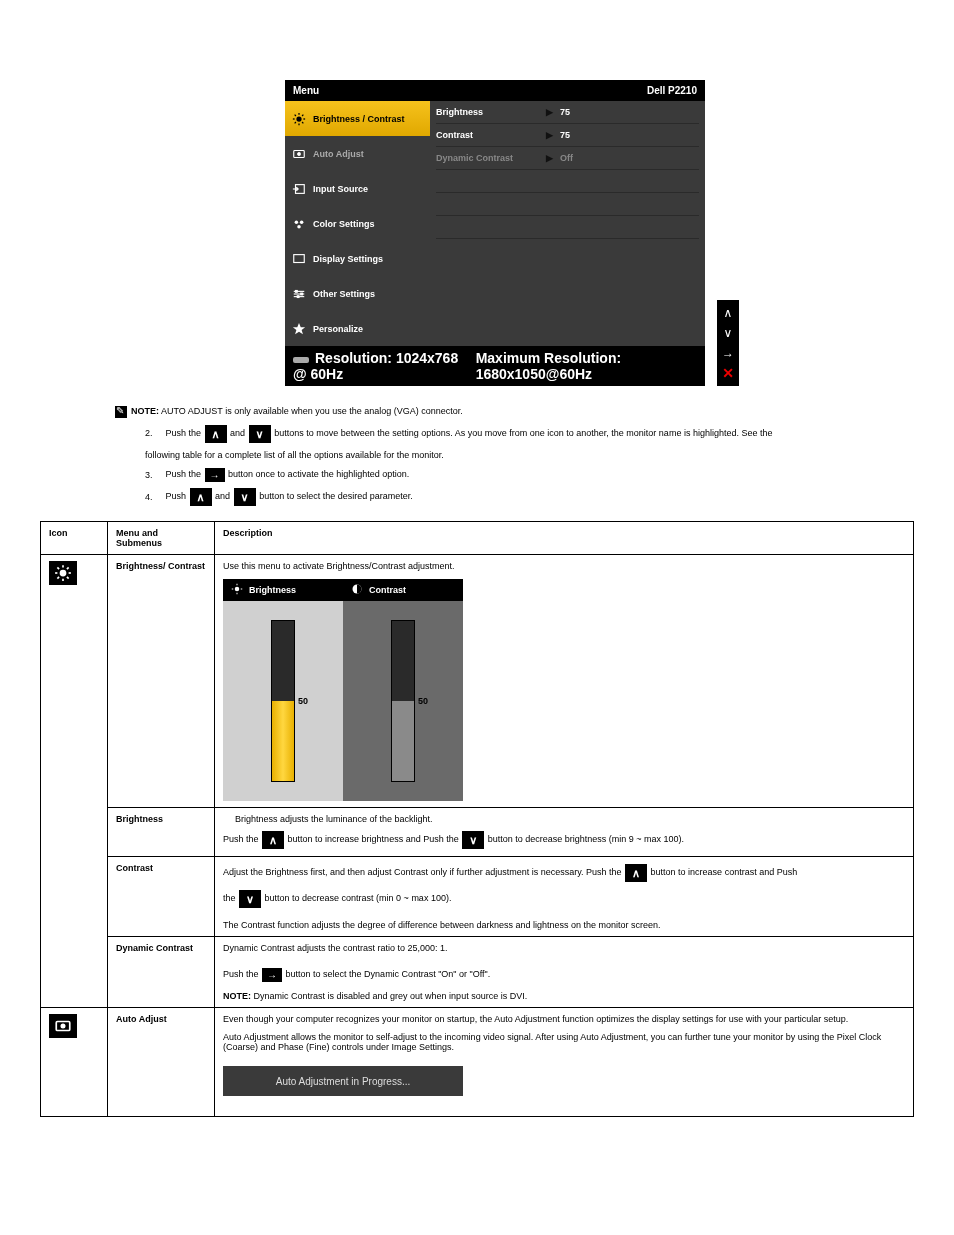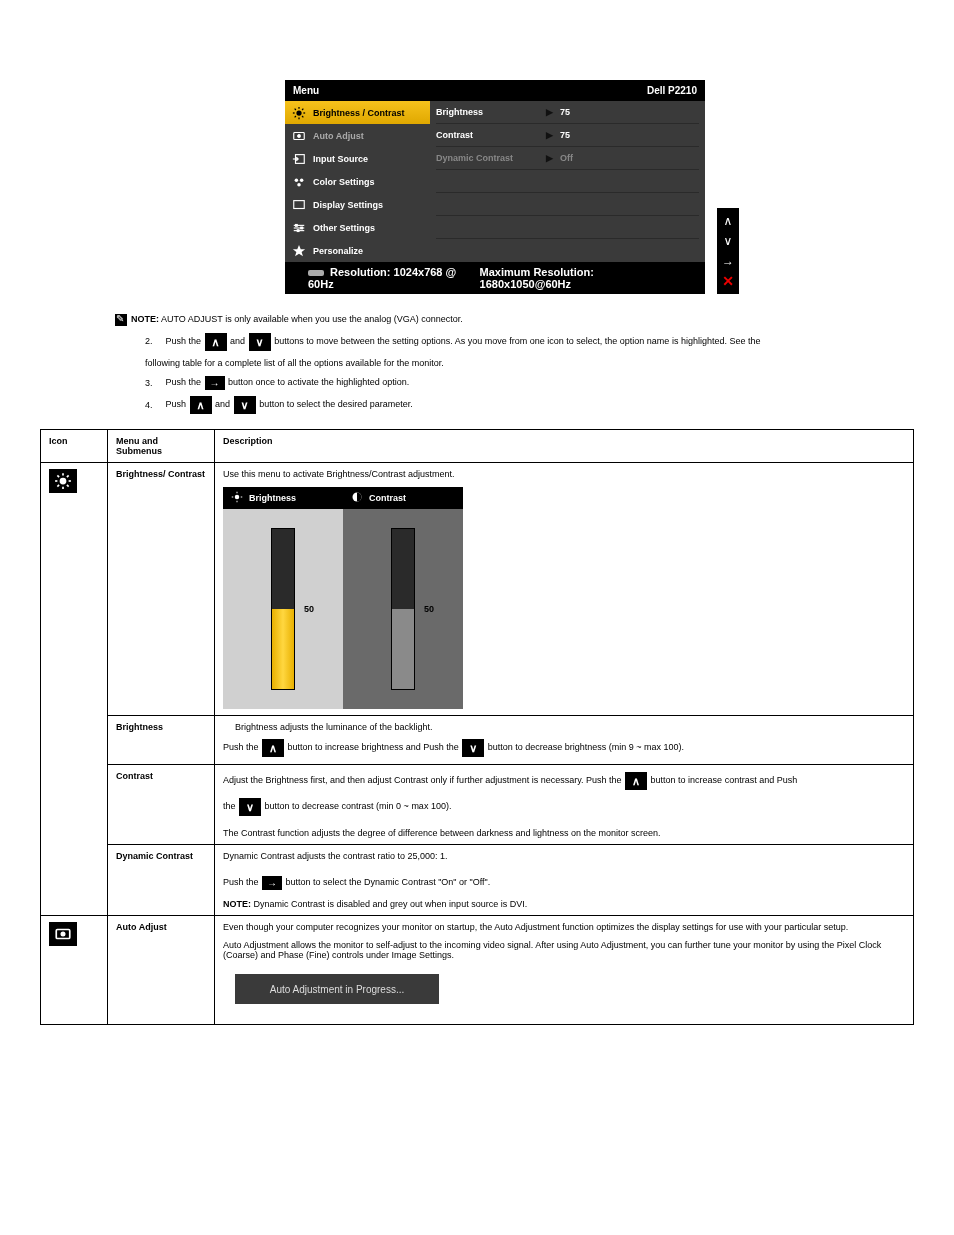--- a/index.html
+++ b/index.html
@@ -4,31 +4,31 @@
 <style>
   body { margin:0; padding:0; background:#fff; font-family:Verdana,Arial,sans-serif; font-size:9px; color:#000; }
   .page { width:954px; margin:0 auto; padding:80px 40px 40px 40px; box-sizing:border-box; }
 
   
   .osd-wrap { display:flex; align-items:flex-end; justify-content:center; gap:12px; margin-left:70px; margin-bottom:20px;}
   .osd { width:420px; background:#000; color:#fff; font-weight:bold; font-size:9px; }
   .osd-header { display:flex; justify-content:space-between; padding:5px 8px; font-size:10px;}
   .osd-body { display:flex; background:#3a3a3a;}
   .osd-left { width:145px; }
-  .osd-left-row { display:flex; align-items:center; height:23px; padding:0 6px; gap:6px;}
+  .osd-left-row { display:flex; align-items:center; height:35px; padding:0 6px; gap:6px;}
   .osd-left-row.active { background:linear-gradient(#f6c21c,#e0a800); color:#000;}
   .osd-right { flex:1; padding:0 6px;}
   .osd-right-row { display:flex; align-items:center; height:22px; border-bottom:1px solid #2a2a2a; color:#fff; font-weight:bold; font-size:9px;}
   .osd-right-row.blank { border-bottom:1px solid #2a2a2a; }
   .osd-right-row .lbl { width:110px;}
   .osd-right-row .arw { width:14px; color:#111;}
   .osd-right-row .val { width:60px; text-align:left; color:#fff;}
   .osd-right-row.disabled { color:#888;}
   .osd-right-row.disabled .val{ color:#888;}
-  .osd-footer { display:flex; align-items:center; justify-content:space-between; padding:4px 23px; font-size:11px;}
+  .osd-footer { display:flex; align-items:center; justify-content:space-between; padding:4px 8px; font-size:14px;}
   .footer-icon { width:16px; height:6px; background:#aaa; border-radius:2px; display:inline-block; margin-right:6px;}
   .osd-side { width:22px; background:#000; display:flex; flex-direction:column; align-items:center; padding:4px 0; gap:2px;}
   .side-btn { width:18px; height:18px; display:flex; align-items:center; justify-content:center; color:#fff; font-size:12px; line-height:1;}
   .side-btn.close{ color:#e00; font-weight:bold; font-size:14px;}
 
   
   .btn { display:inline-flex; align-items:center; justify-content:center; width:22px; height:18px; background:#000; color:#fff; border:1px solid #fff; font-size:11px; line-height:1; vertical-align:middle;}
   .btn.sm{ width:20px; height:14px;}
   .btn.arrow-right::before{ content:"→"; font-size:10px;}
   .btn.up::before{content:"∧"; font-weight:bold;}
@@ -54,24 +54,24 @@
   .bc-header { display:flex; background:#000; color:#fff; font-weight:bold; font-size:9px; height:22px; align-items:center;}
   .bc-header .half { width:50%; display:flex; align-items:center; gap:6px; padding-left:8px; box-sizing:border-box;}
   .bc-body { display:flex; height:200px;}
   .bc-col { width:50%; display:flex; align-items:center; justify-content:center;}
   .bc-col.l { background:#d0d0d0;}
   .bc-col.r { background:#6a6a6a;}
   .bar-wrap { position:relative; width:22px; height:160px; background:#2a2a2a; border:1px solid #000;}
   .bar-fill { position:absolute; bottom:0; left:0; right:0;}
   .bar-fill.y { background:linear-gradient(90deg,#e8b000,#ffd740,#e8b000);}
   .bar-fill.g { background:#8a8a8a;}
-  .bar-label { position:absolute; left:24px; color:#000; font-size:9px; font-weight:bold; background:transparent; padding:0 8px; transform:translateY(-50%);}
-
-  
-  .auto-progress { width:204px; height:30px; background:#3a3a3a; color:#ddd; font-size:10px; display:flex; align-items:center; justify-content:center; margin:14px 12px;}
+  .bar-label { position:absolute; left:24px; color:#000; font-size:9px; font-weight:bold; background:transparent; padding:0 2px; transform:translateY(-50%);}
+
+  
+  .auto-progress { width:240px; height:30px; background:#3a3a3a; color:#ddd; font-size:10px; display:flex; align-items:center; justify-content:center; margin:14px 0;}
 
   
   .mi { width:16px; height:14px; display:inline-flex; align-items:center; justify-content:center; color:#fff;}
   .mi.active{color:#000;}
   .mi svg{ width:14px; height:14px;}
 </style>
 </head>
 <body>
 
 <div class="page">
@@ -200,21 +200,21 @@
     <span class="note-icon"></span>
     <span><b>NOTE:</b> <span>AUTO ADJUST is only available when you use the analog (VGA) connector.</span></span>
   </div>
 
   <div class="step">
     <span class="num">2.</span>
     <span>Push the</span>
     <span class="btn up"></span>
     <span>and</span>
     <span class="btn down"></span>
-    <span>buttons to move between the setting options. As you move from one icon to select, the option name is highlighted. See the</span>
+    <span>buttons to move between the setting options. As you move from one icon to another, the monitor name is highlighted. See the</span>
   </div>
   <div class="step" style="margin-left:105px;">following table for a complete list of all the options available for the monitor.</div>
 
   <div class="step">
     <span class="num">3.</span>
     <span>Push the</span>
     <span class="btn sm arrow-right"></span>
     <span>button once to activate the highlighted option.</span>
   </div>
 

